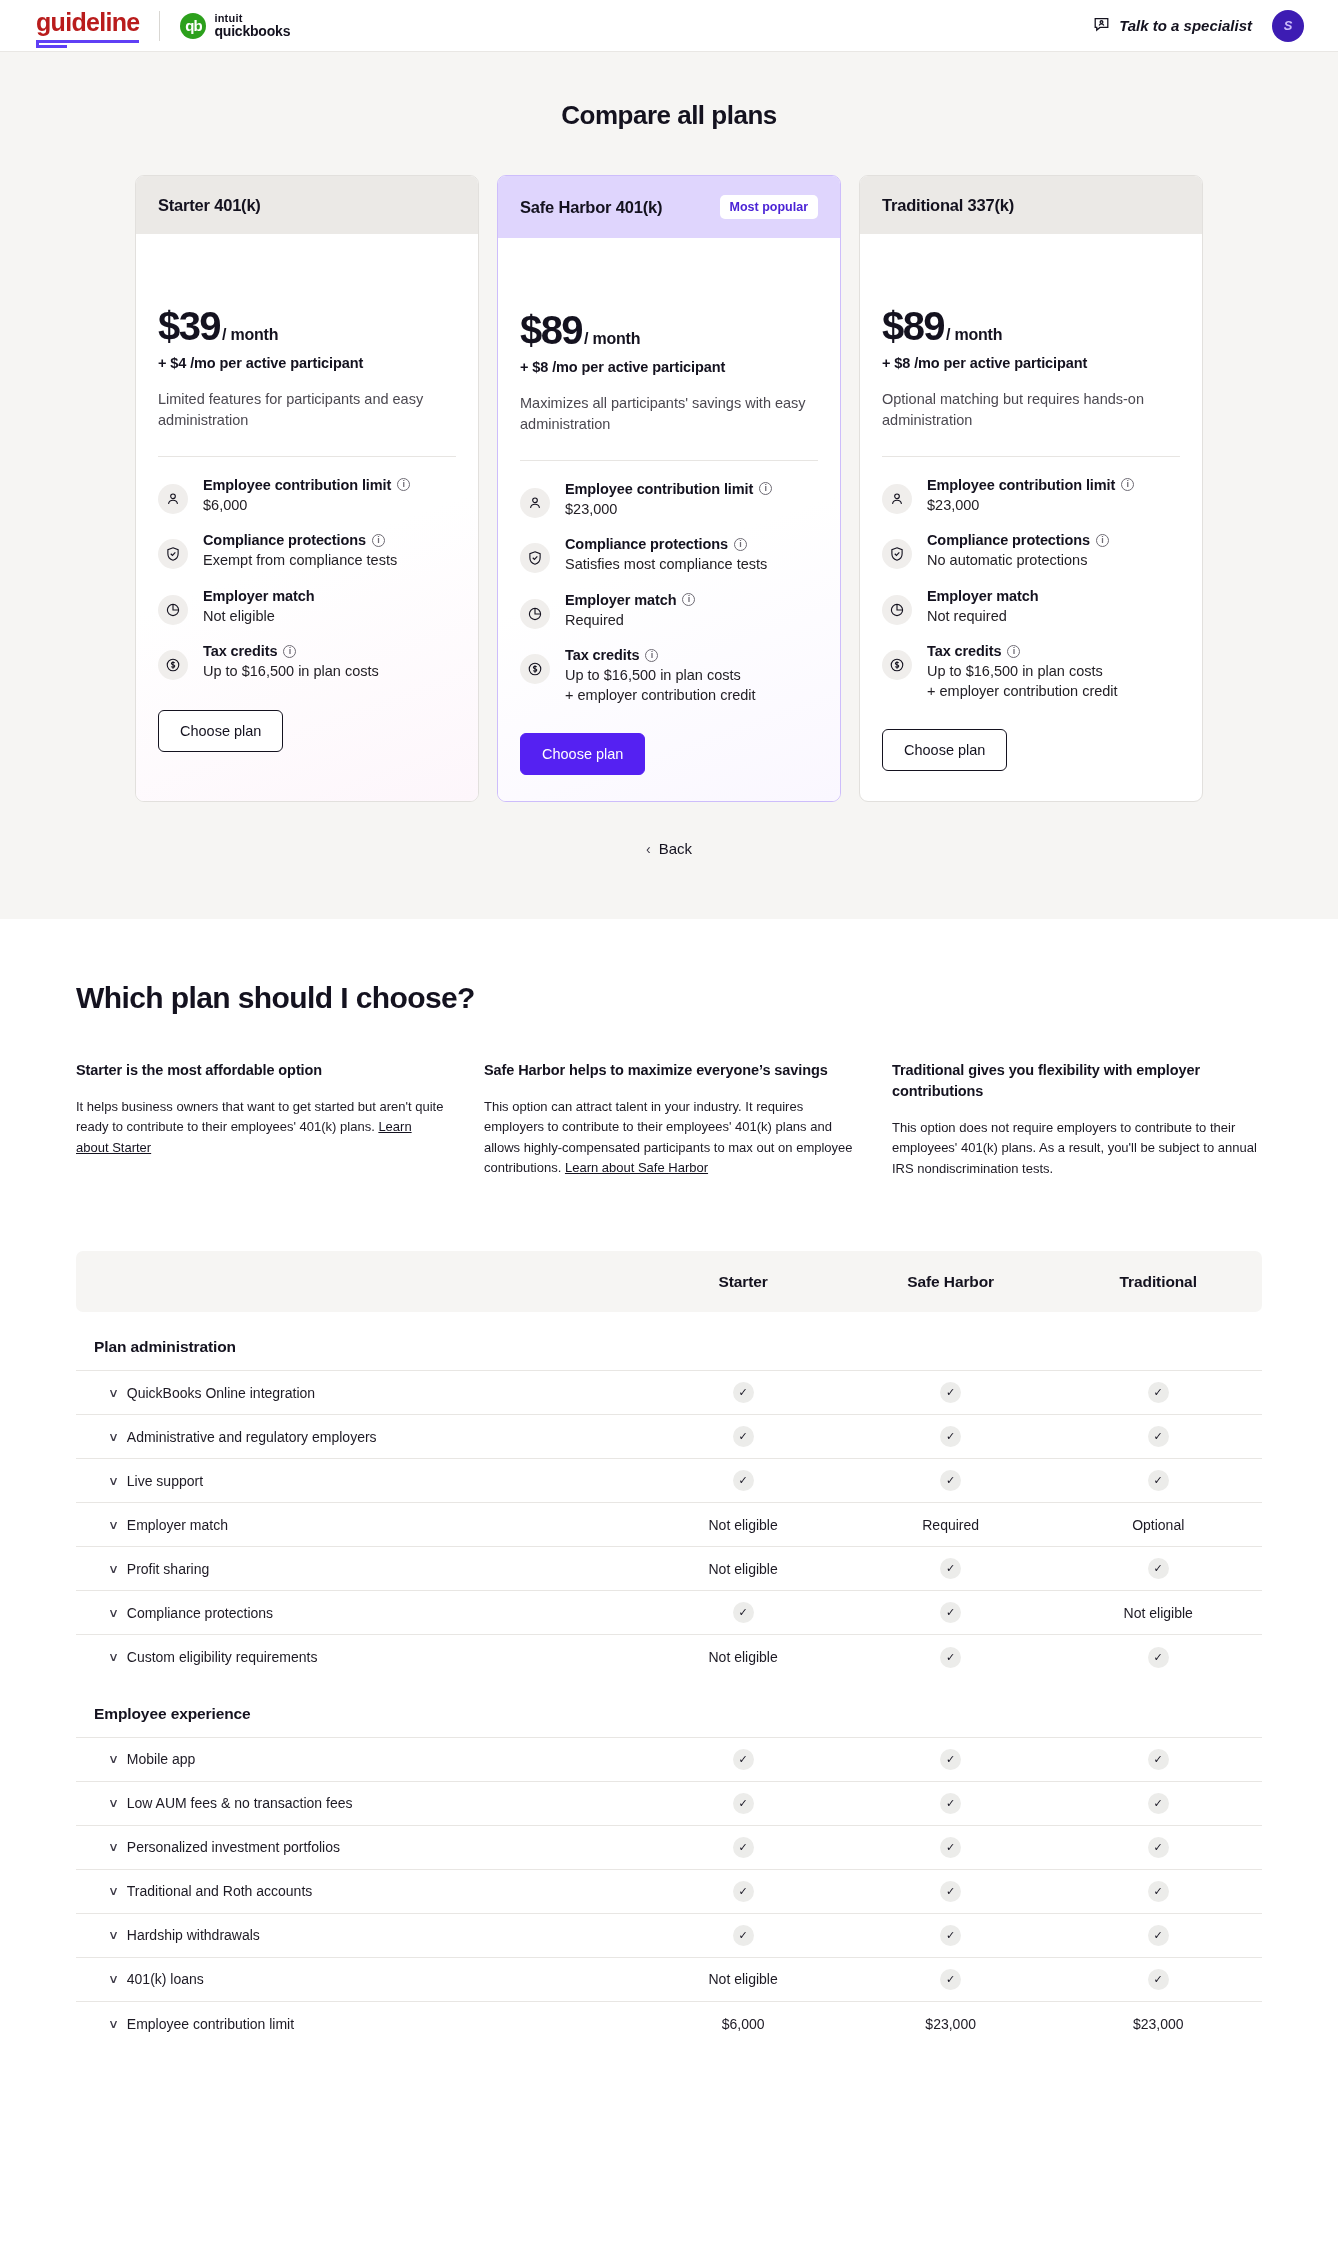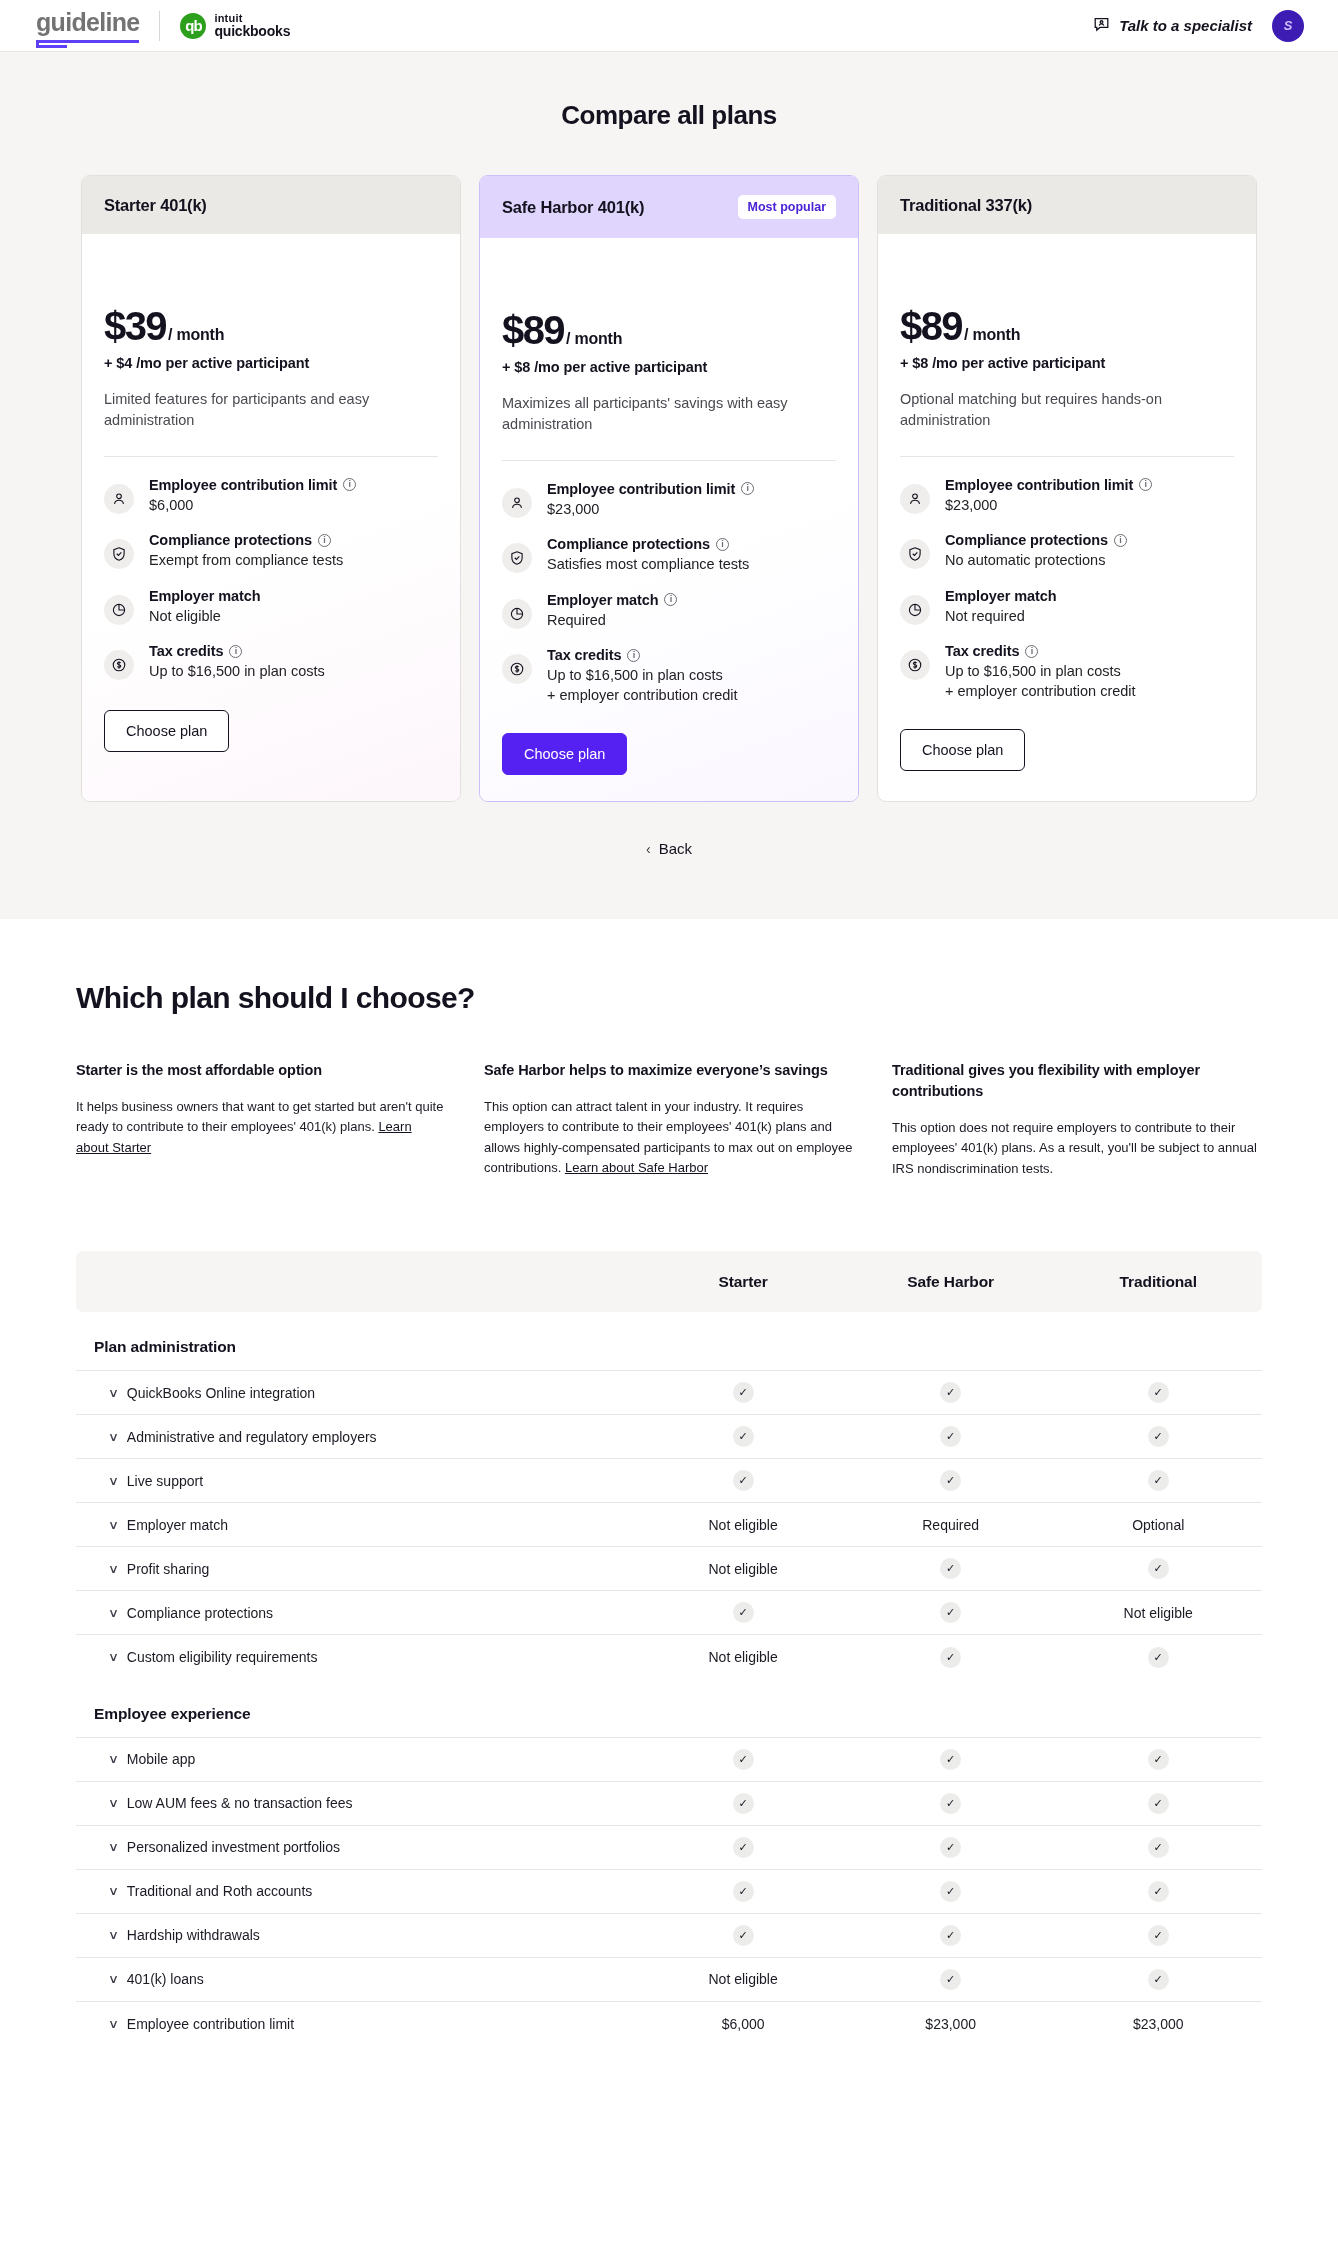--- a/index.html
+++ b/index.html
@@ -19,21 +19,21 @@
     border-bottom: 1px solid #e9e7e4;
     display: flex;
     align-items: center;
     padding: 0 34px 0 36px;
   }
   .brand { display: flex; align-items: center; gap: 0; }
   .guideline-logo {
     font-size: 25px;
     font-weight: 700;
     letter-spacing: -0.7px;
-    color: #737373;
+    color: #b91c1c;
     position: relative;
     padding-bottom: 6px;
   }
   .guideline-logo::after {
     content: "";
     position: absolute;
     left: 0; right: 0; bottom: 0;
     height: 3px;
     background: #5f3ff5;
   }
@@ -81,21 +81,21 @@
     letter-spacing: -0.5px;
     margin-bottom: 44px;
   }
   .cards {
     display: flex;
     justify-content: center;
     gap: 18px;
     padding: 0 78px;
   }
   .card {
-    width: 380px;
+    width: 344px;
     background: #ffffff;
     border: 1px solid #e2e0dd;
     border-radius: 9px;
     overflow: hidden;
     display: flex; flex-direction: column;
   }
   .card.featured { border-color: #cdbdfb; }
   .card-head {
     background: #ebe9e6;
     padding: 19px 22px;

